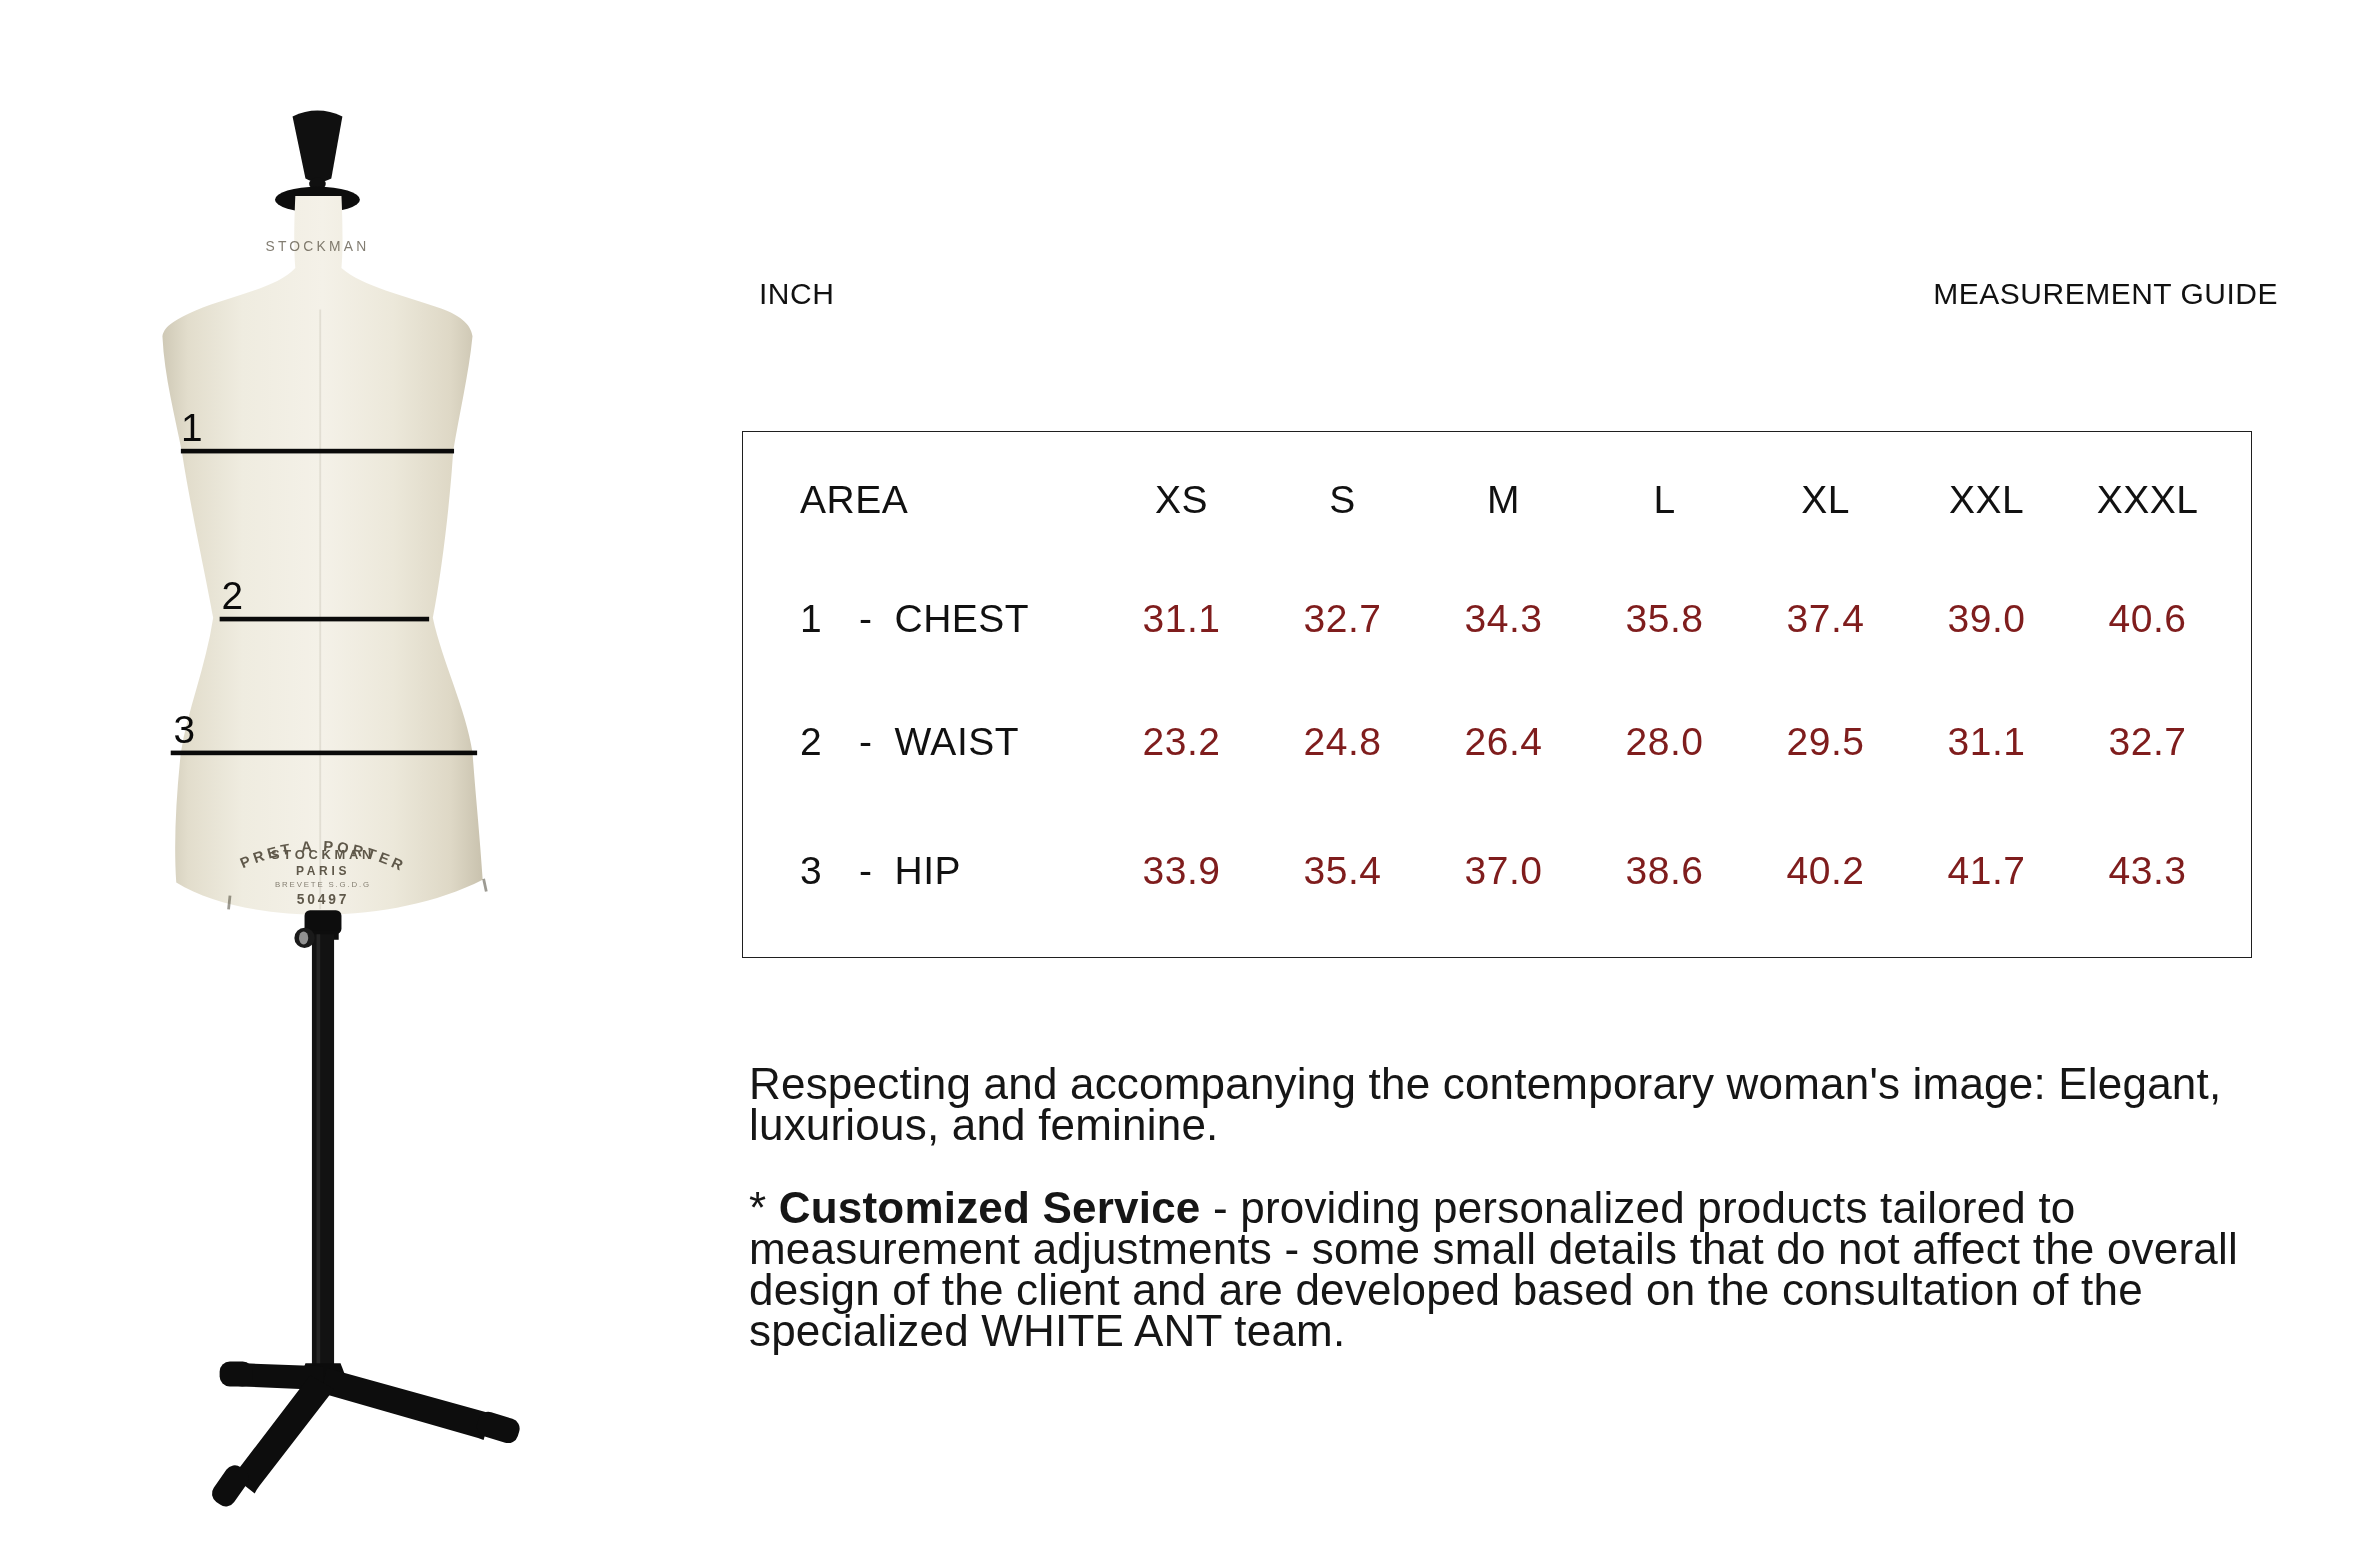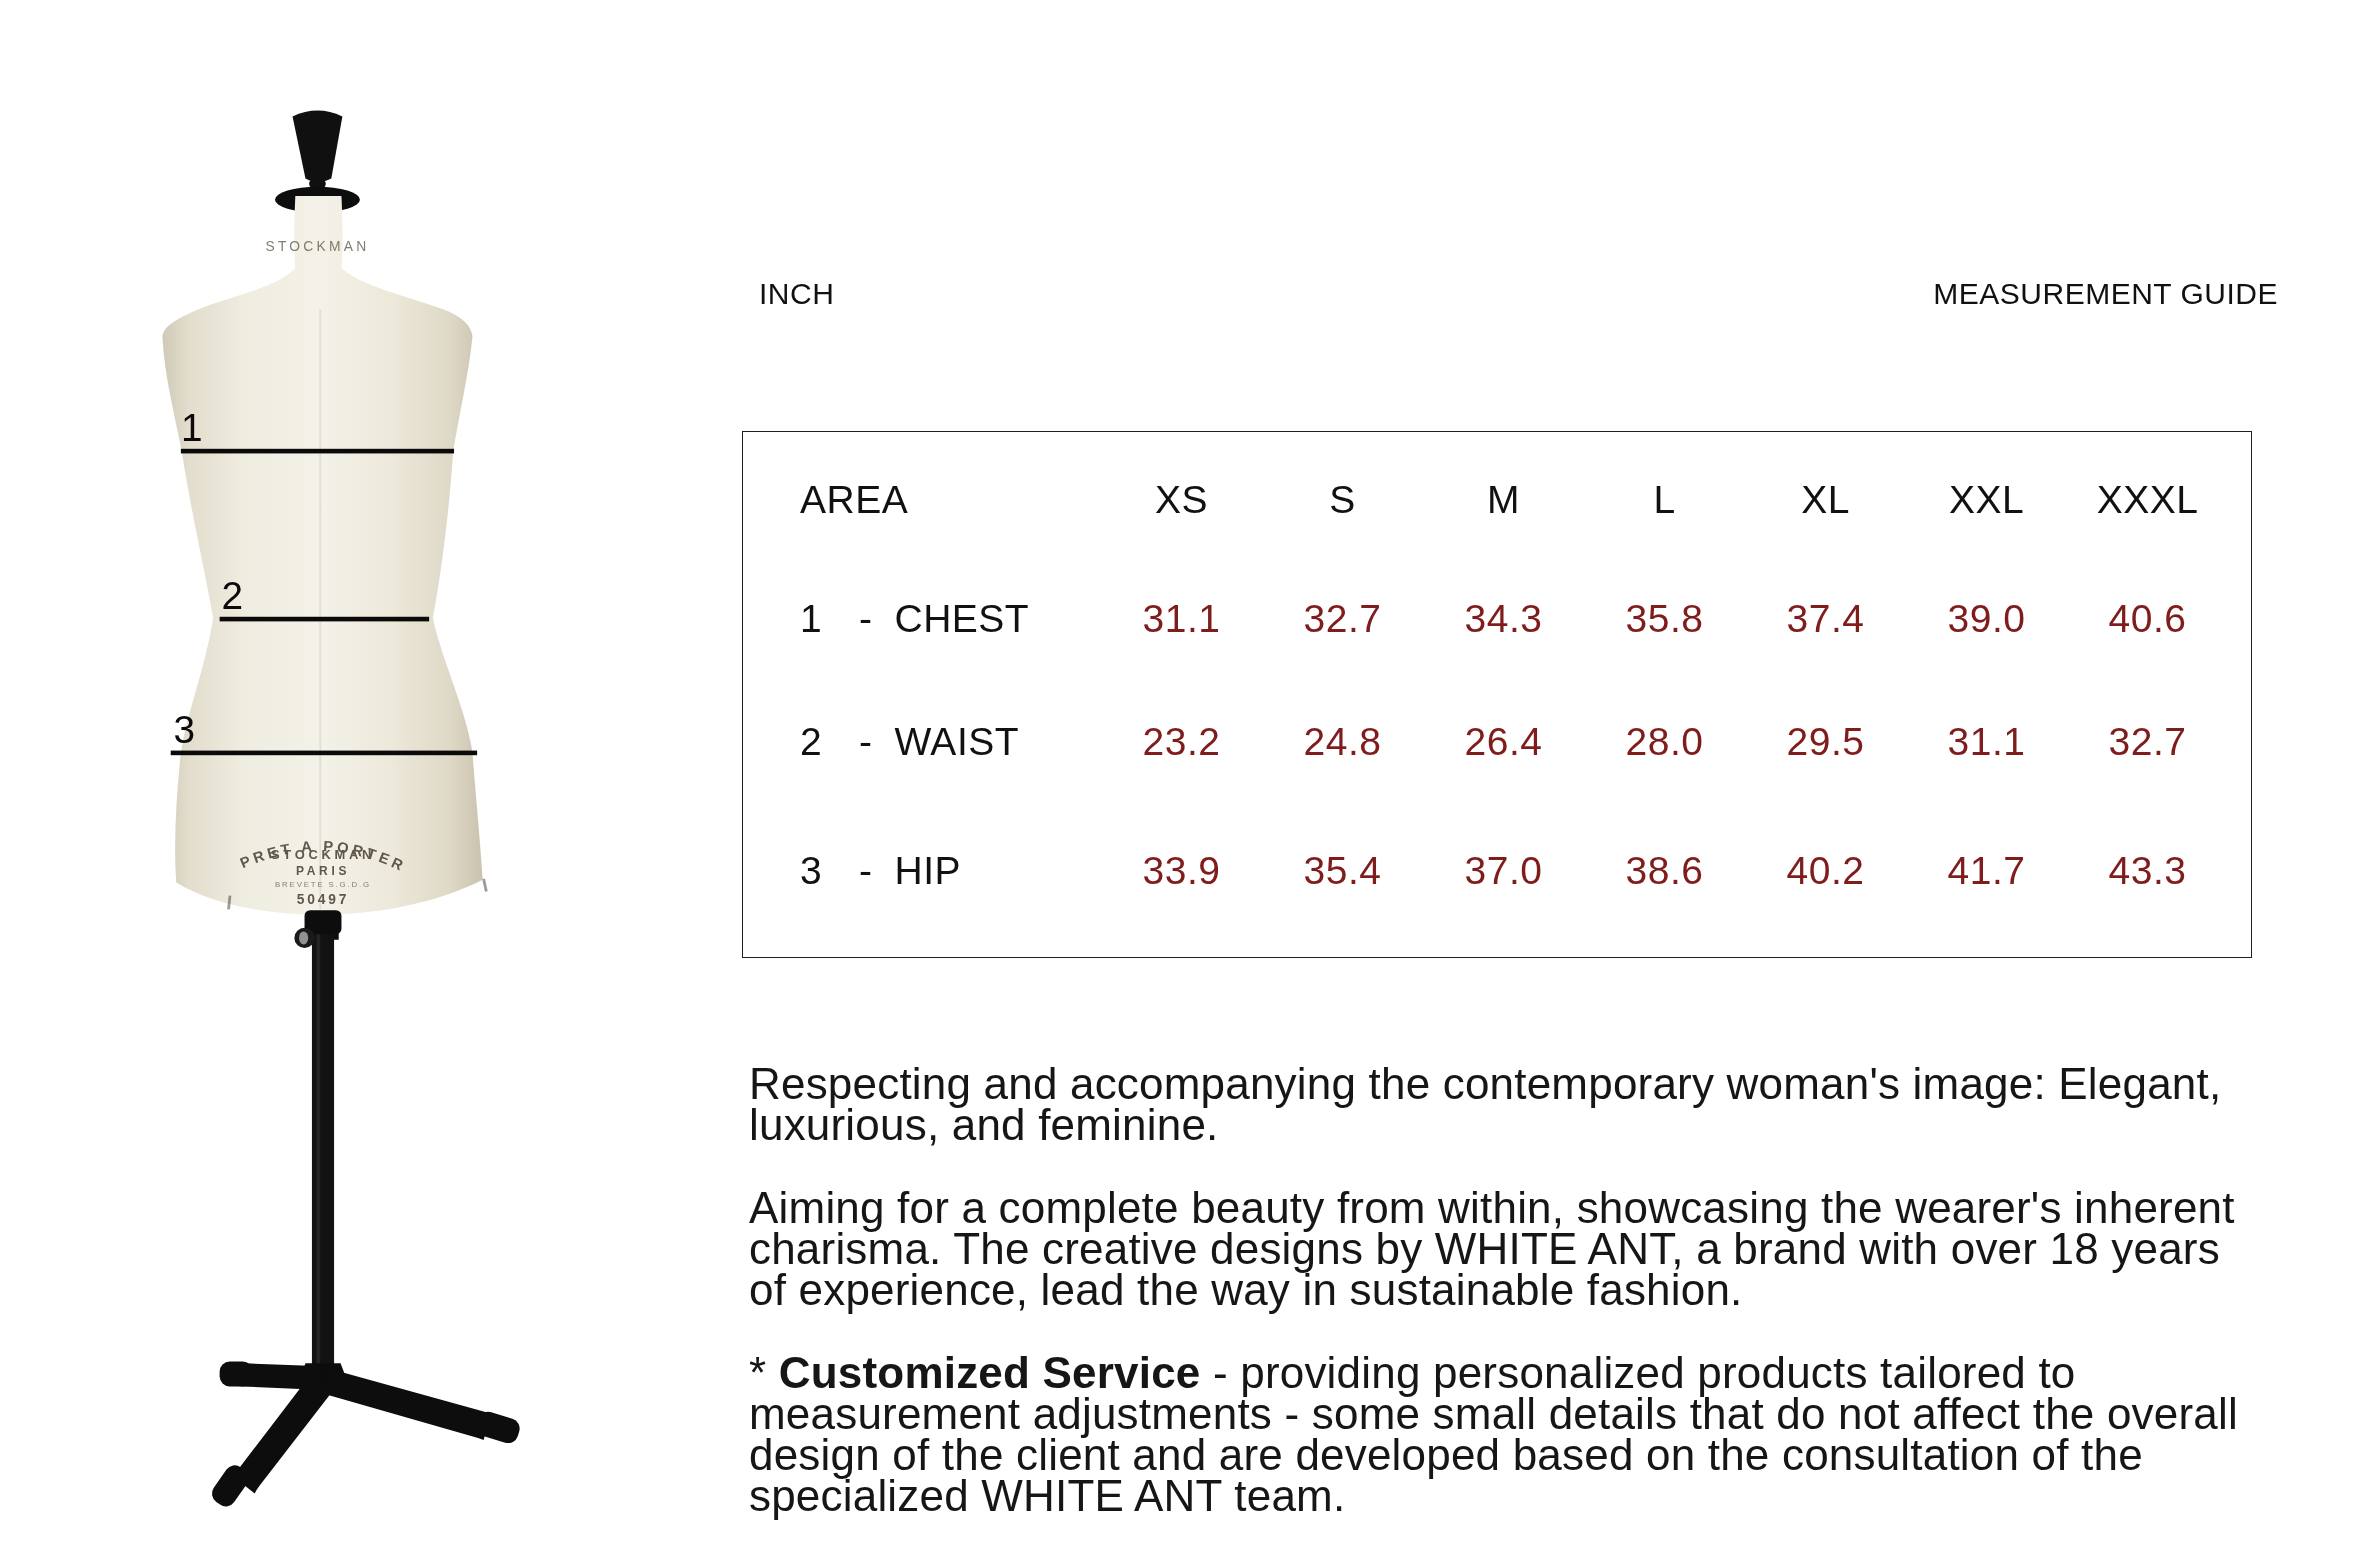--- a/index.html
+++ b/index.html
@@ -178,18 +178,17 @@
       <div class="cell val">37.0</div>
       <div class="cell val">38.6</div>
       <div class="cell val">40.2</div>
       <div class="cell val">41.7</div>
       <div class="cell val">43.3</div>
     </div>
   </div>
 
   <div class="description">
     <p>Respecting and accompanying the contemporary woman's image: Elegant, luxurious, and feminine.</p>
-    <p>Aiming for a complete beauty from within, showcasing the wearer's inherent charisma. The creative designs by WHITE ANT, a brand with over 18 years of experience, lead the way in sustainable fashion.</p>
     <p><span>* </span><b>Customized Service</b><span> - providing personalized products tailored to measurement adjustments - some small details that do not affect the overall design of the client and are developed based on the consultation of the specialized WHITE ANT team.</span></p>
   </div>
 
 </div>
 
 
 </body></html>

